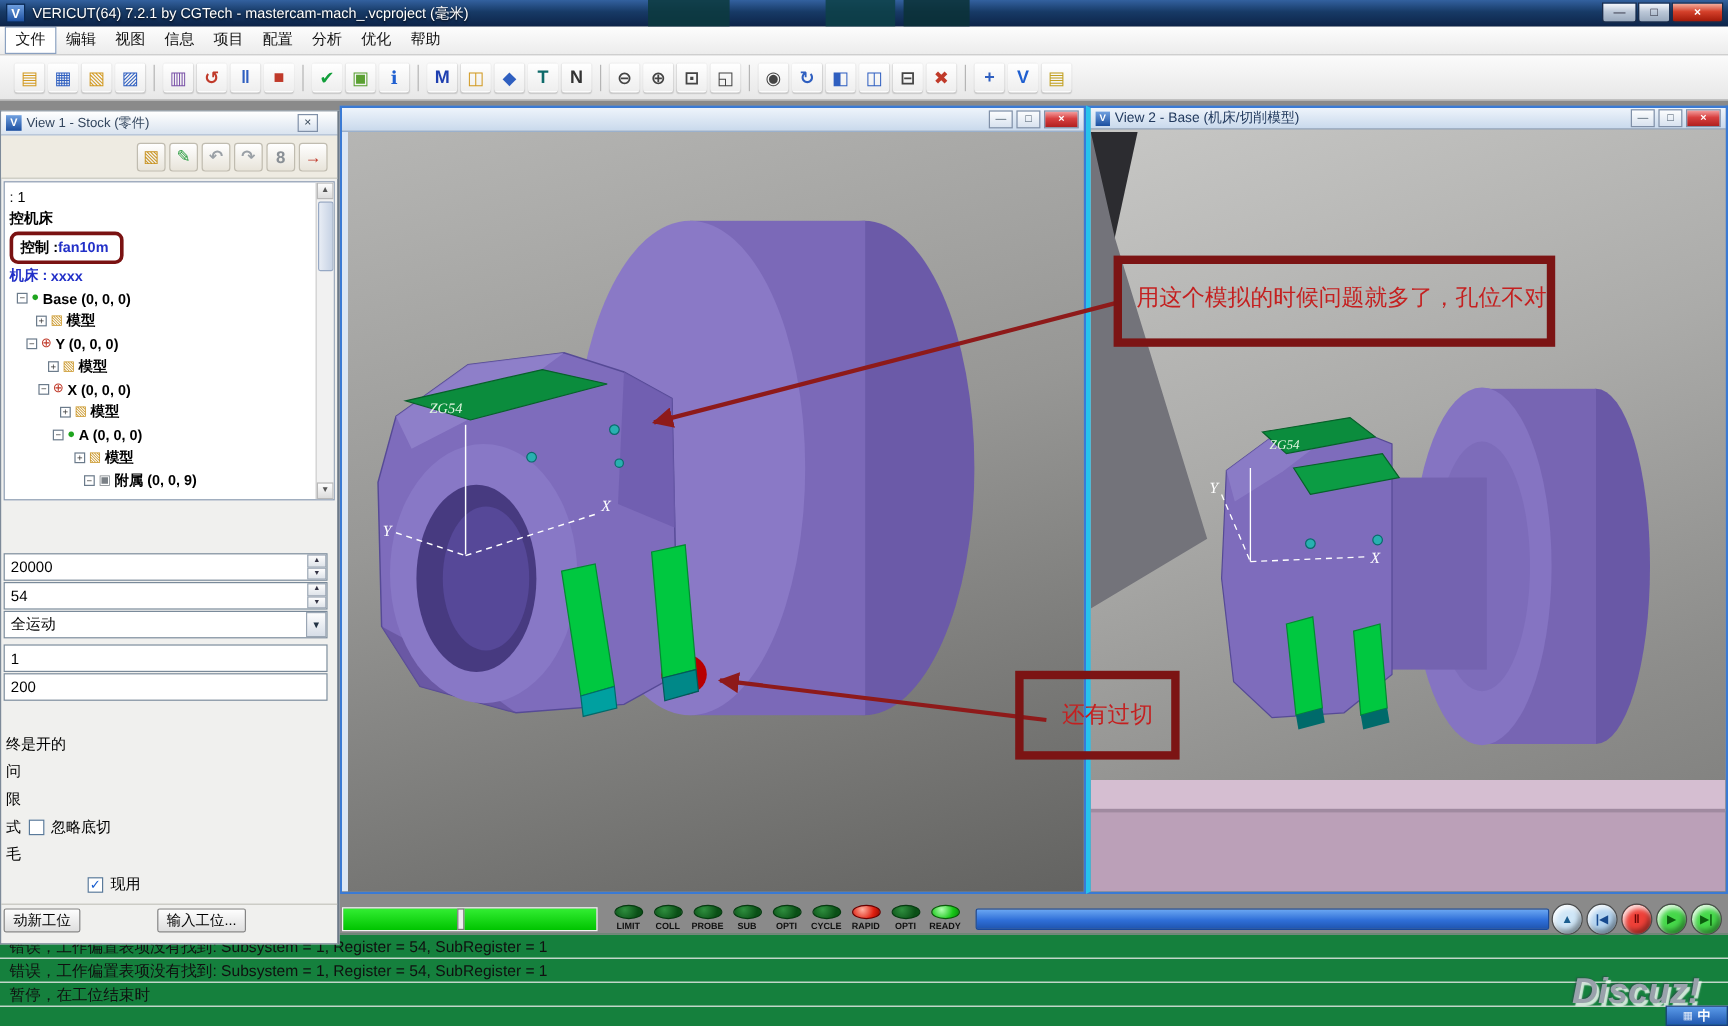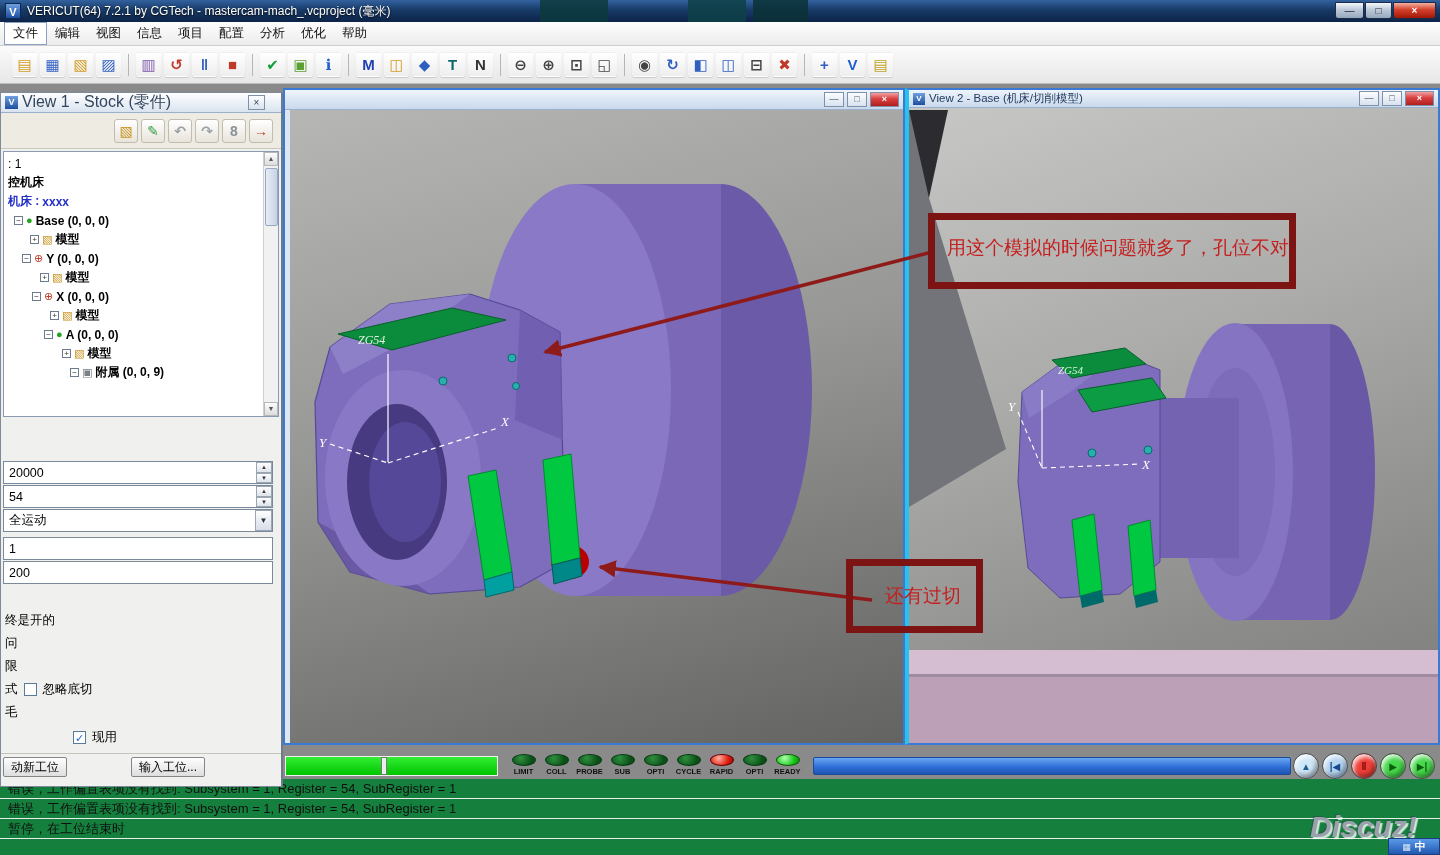--- a/index.html
+++ b/index.html
@@ -37,21 +37,21 @@
   .tb-sep { width:1px; height:22px; background:#b5b5b5; margin:0 4px; }
 
   
   #left-panel { left:0; top:92px; width:283px; height:695px; background:#f0f0ee;
     border:1px solid #7d8a99; border-right:2px solid #6d7a88; z-index:20; }
   #panel-titlebar { position:absolute; left:0; top:0; width:100%; height:20px;
     background:linear-gradient(#ffffff,#d9e3ef); border-bottom:1px solid #9ab0cc;
     display:flex; align-items:center; padding:0 4px; }
   #panel-titlebar .v-logo { width:13px; height:13px; background:linear-gradient(#6fa0e0,#1c4fa0);
     color:#fff; font-size:9px; font-weight:bold; text-align:center; line-height:13px; margin-right:4px;}
-  #panel-titlebar .p-title { flex:1; font-size:16px; color:#33465e; white-space:nowrap; overflow:hidden;}
+  #panel-titlebar .p-title { flex:1; font-size:11px; color:#33465e; white-space:nowrap; overflow:hidden;}
   #panel-titlebar .p-close { width:17px; height:15px; border:1px solid #8090a8; margin-right:12px;
     background:linear-gradient(#fff,#d8e2ef); font-size:10px; line-height:13px; text-align:center; color:#345;}
   #panel-toolbar { position:absolute; left:0; top:20px; width:100%; height:36px; background:#eeebe2;
     border-bottom:1px solid #c8c8c0; display:flex; align-items:center; justify-content:flex-end;
     gap:3px; padding-right:8px; }
   .pt-icon { width:24px; height:24px; border:1px solid #c0bcb0; border-radius:3px; background:linear-gradient(#fff,#e8e4da);
     font-size:14px; font-weight:bold; display:flex; align-items:center; justify-content:center; }
 
   #tree-wrap { position:absolute; left:2px; top:58px; width:276px; height:266px; background:#fff;
     border:1px solid #8a9ab0; overflow:hidden; }
@@ -329,20 +329,26 @@
       <div class="pt-icon" style="color: rgb(192, 57, 43);">→</div>
     </div>
   <div id="tree-wrap">
     <div id="tree">
         <div class="tree-row" style="padding-left: 4px;">
           <span class="tree-label" style="color: rgb(0, 0, 0);">: 1</span>
         </div>
         <div class="tree-row" style="padding-left: 4px;">
           <span class="tree-label" style="color: rgb(0, 0, 0); font-weight: bold; text-align: right;">控机床</span>
         </div>
+        <div class="tree-row tall" style="padding-left: 4px;">
+          <span class="hl-box">
+            <span class="tree-label" style="color: rgb(0, 0, 0); font-weight: bold;">控制 : </span>
+            <span class="tree-label" style="color: rgb(34, 48, 200); font-weight: bold;">fan10m</span>
+          </span>
+        </div>
         <div class="tree-row" style="padding-left: 4px;">
           <span class="tree-label" style="color: rgb(34, 48, 200); font-weight: bold;">机床 : </span>
           <span class="tree-label" style="color: rgb(34, 48, 200); font-weight: bold;">xxxx</span>
         </div>
         <div class="tree-row" style="padding-left: 10px;">
           <span class="expander">−</span>
           <span class="tree-ico" style="color: rgb(31, 165, 31);">●</span>
           <span class="tree-label" style="color: rgb(0, 0, 0); font-weight: bold;">Base (0, 0, 0)</span>
         </div>
         <div class="tree-row" style="padding-left: 26px;">

